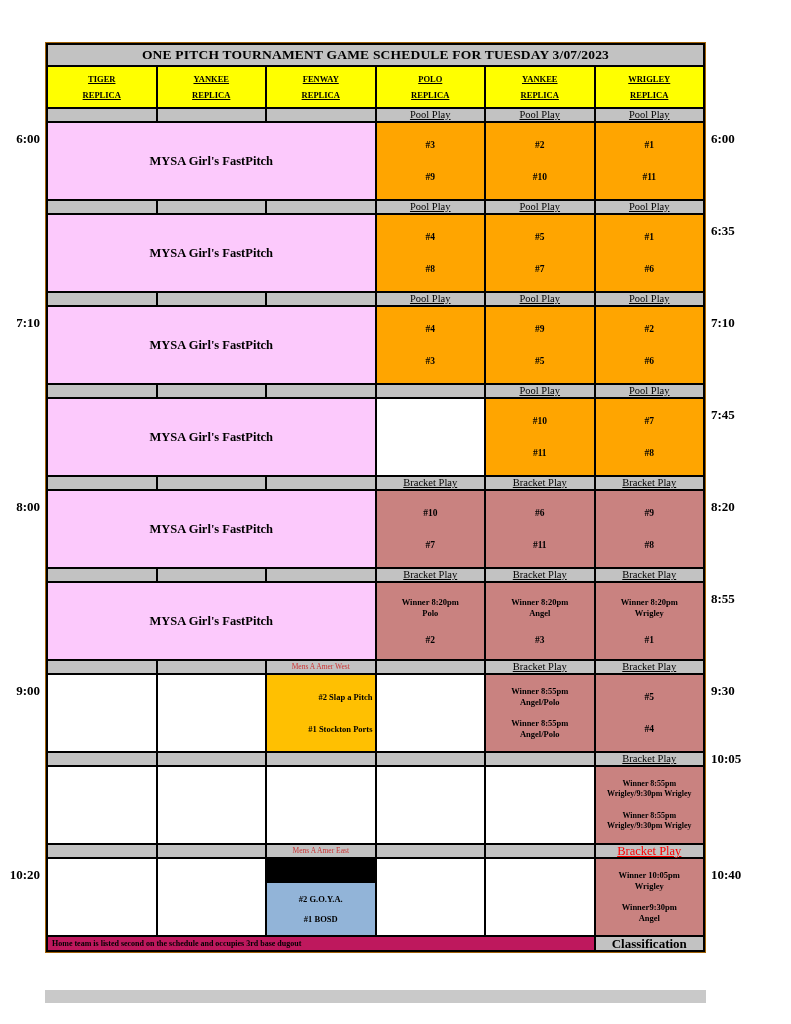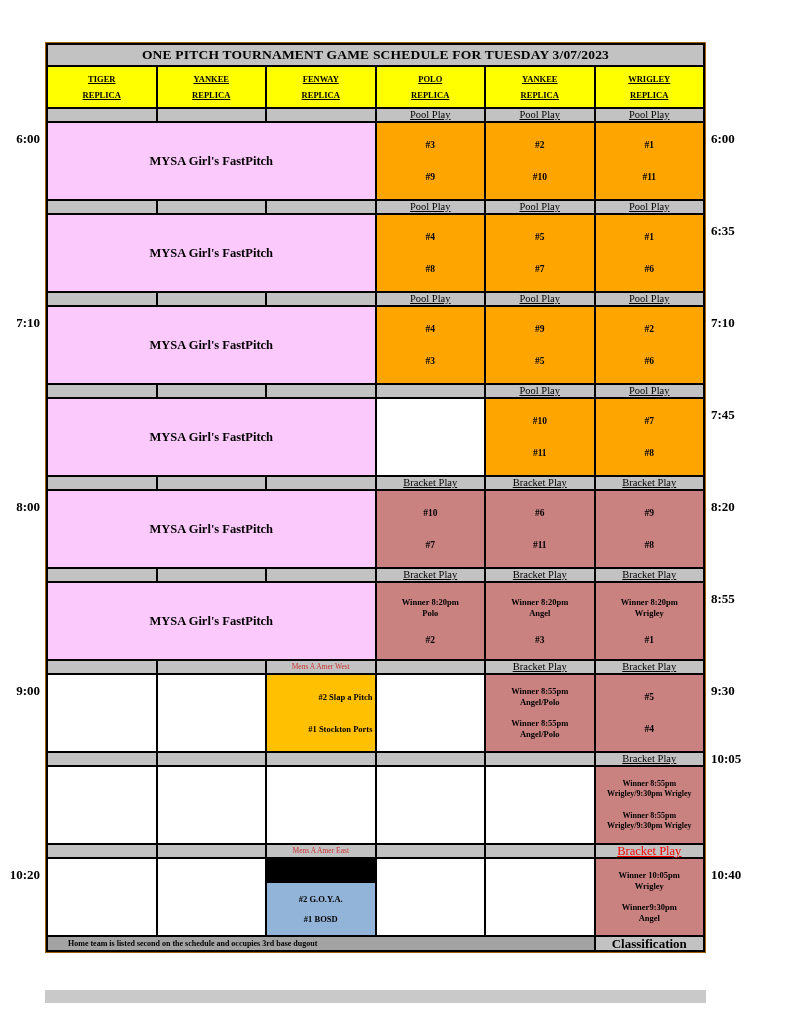--- a/index.html
+++ b/index.html
@@ -24,22 +24,22 @@
   .pool{background:#ffa500;}
   .rose{background:#c98280;}
   .white{background:#ffffff;}
   .gold{background:#ffc001;align-items:flex-end;}
   .blue{background:#92b4d8;margin-top:24px;}
   .t{display:block;}
   .winner{font-size:8.5px;line-height:1.25;}
   .w70{max-width:72px;}
   .w104{font-size:8px;line-height:1.3;max-width:104px;}
   .fen{font-size:8.5px;}
-  .footnote{grid-column:1/span 5;background:#a3a3a3;display:flex;align-items:center;
-        font-weight:bold;font-size:8px;padding-left:20px;}
+  .footnote{grid-column:1/span 5;background:#be185d;display:flex;align-items:center;
+        font-weight:bold;font-size:8px;padding-left:4px;}
   .classif{background:#c2c2c2;display:flex;align-items:center;justify-content:center;
         font-weight:bold;font-size:13px;}
   .time{position:absolute;font-weight:bold;font-size:13px;width:38px;line-height:1;}
   .tl{left:2px;text-align:right;}
   .tr{left:711px;text-align:left;}
   .bottomstrip{position:absolute;left:45px;top:990px;width:661px;height:13px;background:#c9c9c9;}
 </style>
 </head>
 <body>
 

